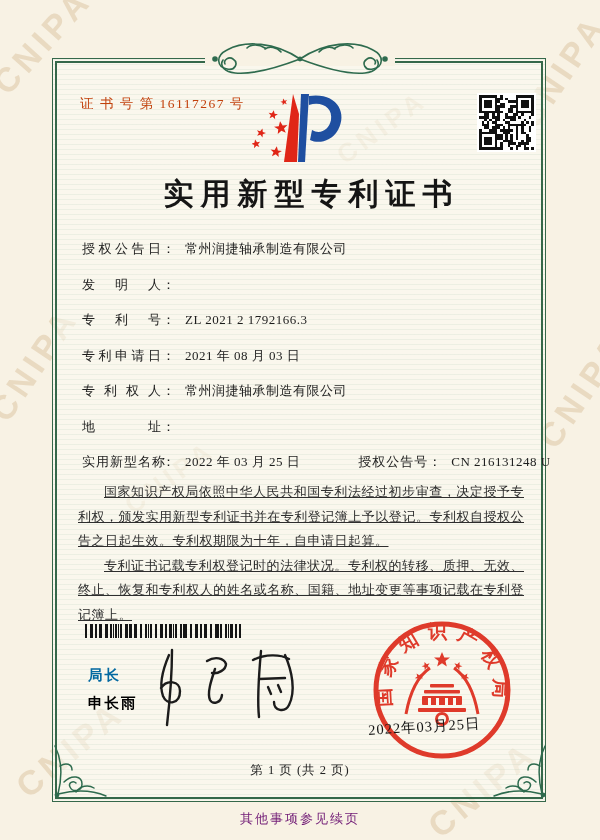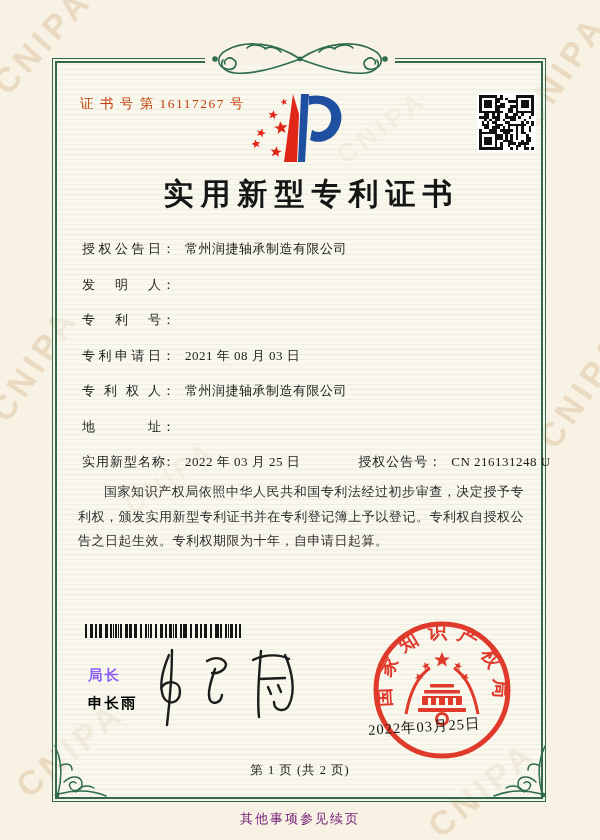--- a/index.html
+++ b/index.html
@@ -73,35 +73,35 @@
   .fcolon{display:inline-block;margin:0 2px 0 0;}
   .fvalue{display:inline-block;margin-left:8px;letter-spacing:0.5px;}
   .pair2{margin-left:58px;}
 
   
   .paras{
     position:absolute;left:78px;top:480px;width:446px;z-index:4;
     font-size:13px;line-height:24.5px;color:#2e2e2e;
     text-align:justify;letter-spacing:0.5px;
   }
-  .paras p{margin:0;text-indent:2em;}
+  .paras p{margin:0;text-indent:2em;text-decoration:underline;}
 
   
   .barcode{
     position:absolute;left:85px;top:624px;width:156px;height:14px;z-index:4;
     background:
       repeating-linear-gradient(90deg,#151515 0 2px,rgba(0,0,0,0) 2px 5px),
       repeating-linear-gradient(90deg,#151515 0 1px,rgba(0,0,0,0) 1px 7px),
       repeating-linear-gradient(90deg,#151515 0 1px,rgba(0,0,0,0) 1px 11px);
   }
 
   
   .sig-title{position:absolute;left:88px;top:666px;z-index:4;
     font-family:"Liberation Sans","DejaVu Sans",sans-serif;
-    font-size:14.5px;font-weight:bold;color:#8b5cf6;letter-spacing:2px;}
+    font-size:14.5px;font-weight:bold;color:#0369a1;letter-spacing:2px;}
   .sig-name{position:absolute;left:88px;top:694px;z-index:4;
     font-family:"Liberation Sans","DejaVu Sans",sans-serif;
     font-size:14.5px;font-weight:bold;color:#000000;letter-spacing:2px;}
   .sig-hand{position:absolute;left:135px;top:643px;width:178px;height:88px;z-index:4;}
 
   
   .seal{position:absolute;left:366px;top:614px;width:152px;height:152px;z-index:5;opacity:0.92;}
   .seal-date{
     position:absolute;left:368px;top:716px;width:160px;z-index:6;
     font-size:14.5px;color:#141414;letter-spacing:1px;
@@ -451,20 +451,21 @@
         <span class="fcolon">：</span>
       <span class="fvalue">常州润捷轴承制造有限公司</span>
     </div>
     <div class="frow">
       <span class="flabel">发明人</span>
         <span class="fcolon">：</span>
     </div>
     <div class="frow">
       <span class="flabel">专利号</span>
         <span class="fcolon">：</span>
+      <span class="fvalue">ZL 2021 2 1792166.3</span>
     </div>
     <div class="frow">
       <span class="flabel">专利申请日</span>
         <span class="fcolon">：</span>
       <span class="fvalue">2021 年 08 月 03 日</span>
     </div>
     <div class="frow">
       <span class="flabel">专利权人</span>
         <span class="fcolon">：</span>
       <span class="fvalue">常州润捷轴承制造有限公司</span>
@@ -478,20 +479,21 @@
         <span class="fcolon">：</span>
       <span class="fvalue">2022 年 03 月 25 日</span>
       <span class="flabel pair2">授权公告号</span>
         <span class="fcolon">：</span>
       <span class="fvalue">CN 216131248 U</span>
     </div>
   </div>
 
   <div class="paras">
     <p>国家知识产权局依照中华人民共和国专利法经过初步审查，决定授予专利权，颁发实用新型专利证书并在专利登记簿上予以登记。专利权自授权公告之日起生效。专利权期限为十年，自申请日起算。</p>
+    <p>专利证书记载专利权登记时的法律状况。专利权的转移、质押、无效、终止、恢复和专利权人的姓名或名称、国籍、地址变更等事项记载在专利登记簿上。</p>
   </div>
 
   <div class="barcode"></div>
 
   <div class="sig-title">局长</div>
   <div class="sig-name">申长雨</div>
   <svg class="sig-hand" viewBox="0 0 178 88">
     <g fill="none" stroke="#1c1c1c" stroke-width="2.4" stroke-linecap="round" stroke-linejoin="round">
       <path d="M34,12 C28,26 24,42 28,53 C32,63 45,61 45,48 C45,38 32,36 26,45"></path>
       <path d="M37,7 C37,30 35,56 32,82"></path>

